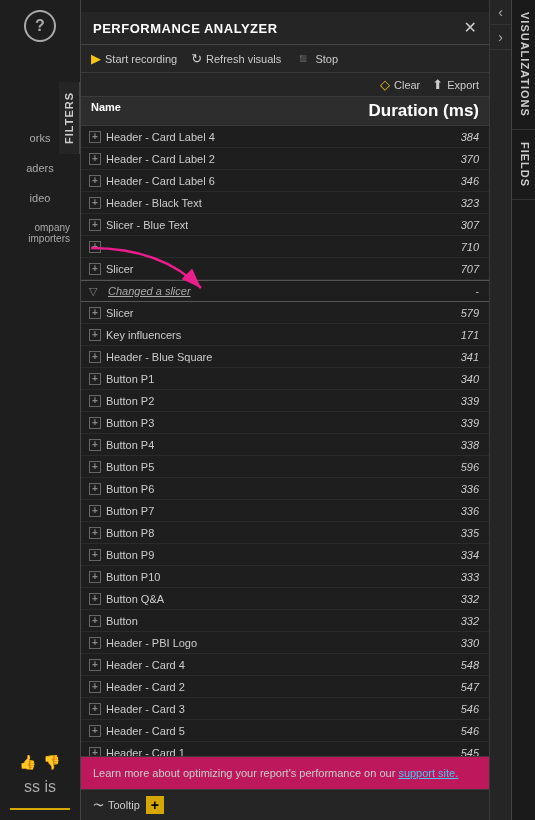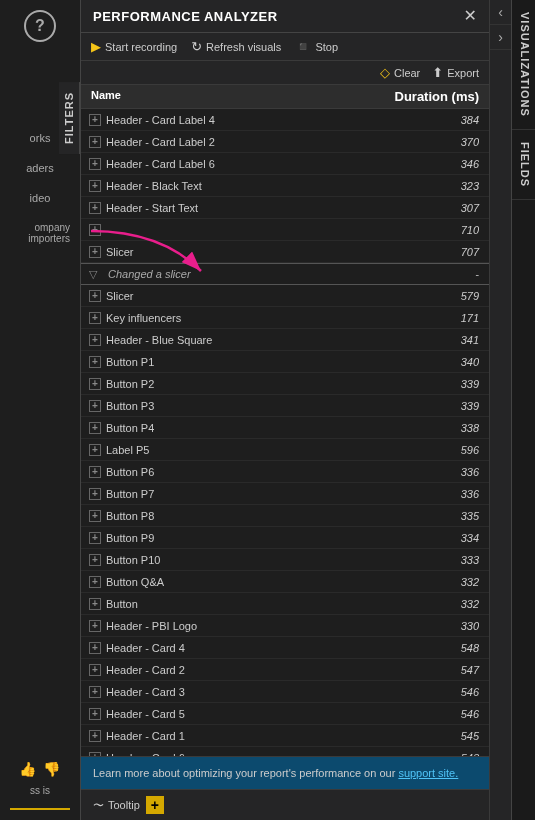--- a/index.html
+++ b/index.html
@@ -83,21 +83,21 @@
       gap: 8px;
     }
     .thumbs-icons {
       display: flex;
       gap: 6px;
       color: #aaa;
       font-size: 14px;
     }
     .status-text {
       color: #aaa;
-      font-size: 10px;
+      font-size: 16px;
       text-align: center;
       padding: 0 4px;
     }
     .yellow-line {
       width: 60px;
       height: 2px;
       background: #d4a800;
       margin-top: 4px;
     }
 
@@ -110,20 +110,21 @@
       border-left: 1px solid #444;
     }
 
     .perf-header {
       background: #252526;
       padding: 8px 12px;
       display: flex;
       align-items: center;
       justify-content: space-between;
       border-bottom: 1px solid #444;
+      margin-top: 12px;
     }
     .perf-title {
       color: #ffffff;
       font-size: 13px;
       font-weight: 600;
       letter-spacing: 0.5px;
     }
     .close-btn {
       color: #ccc;
       cursor: pointer;
@@ -179,21 +180,21 @@
       padding: 4px 10px;
       border-bottom: 1px solid #3a3a3a;
     }
     .th-name {
       color: #ffffff;
       font-size: 11px;
       font-weight: 600;
     }
     .th-duration {
       color: #ffffff;
-      font-size: 13px;
+      font-size: 17px;
       font-weight: 600;
     }
 
     .table-body {
       flex: 1;
       overflow-y: auto;
       background: #1e1e1e;
       scrollbar-width: thin;
       scrollbar-color: #555 #1e1e1e;
     }
@@ -238,34 +239,35 @@
     .row-name {
       color: #cccccc;
       font-size: 11px;
       white-space: nowrap;
       overflow: hidden;
       text-overflow: ellipsis;
     }
     .row-name.italic {
       font-style: italic;
       color: #aaa;
+      text-decoration: underline;
     }
     .row-duration {
       color: #cccccc;
       font-size: 11px;
       text-align: right;
       min-width: 50px;
       font-style: italic;
     }
     .row-duration.dash {
       color: #aaa;
     }
 
     .bottom-bar {
-      background: #0c4a6e;
+      background: #be185d;
       padding: 8px 12px;
       border-top: 1px solid #3a3a3a;
       font-size: 11px;
       color: #ccc;
       line-height: 1.5;
     }
     .support-link {
       color: #4fc3f7;
       text-decoration: underline;
       cursor: pointer;
@@ -451,21 +453,21 @@
       <div class="table-row">
         <div class="row-left">
             <span class="plus-box">+</span>
             <span class="row-name">Header - Black Text</span>
           </div>
         <span class="row-duration">323</span>
       </div>
       <div class="table-row">
         <div class="row-left">
             <span class="plus-box">+</span>
-            <span class="row-name">Header - Start Text</span>
+            <span class="row-name">Slicer - Blue Text</span>
           </div>
         <span class="row-duration">307</span>
       </div>
       <div class="table-row">
         <div class="row-left">
             <span class="plus-box">+</span>
           </div>
         <span class="row-duration">710</span>
       </div>
       <div class="table-row">
@@ -528,21 +530,21 @@
       <div class="table-row">
         <div class="row-left">
             <span class="plus-box">+</span>
             <span class="row-name">Button P4</span>
           </div>
         <span class="row-duration">338</span>
       </div>
       <div class="table-row">
         <div class="row-left">
             <span class="plus-box">+</span>
-            <span class="row-name">Label P5</span>
+            <span class="row-name">Button P5</span>
           </div>
         <span class="row-duration">596</span>
       </div>
       <div class="table-row">
         <div class="row-left">
             <span class="plus-box">+</span>
             <span class="row-name">Button P6</span>
           </div>
         <span class="row-duration">336</span>
       </div>

